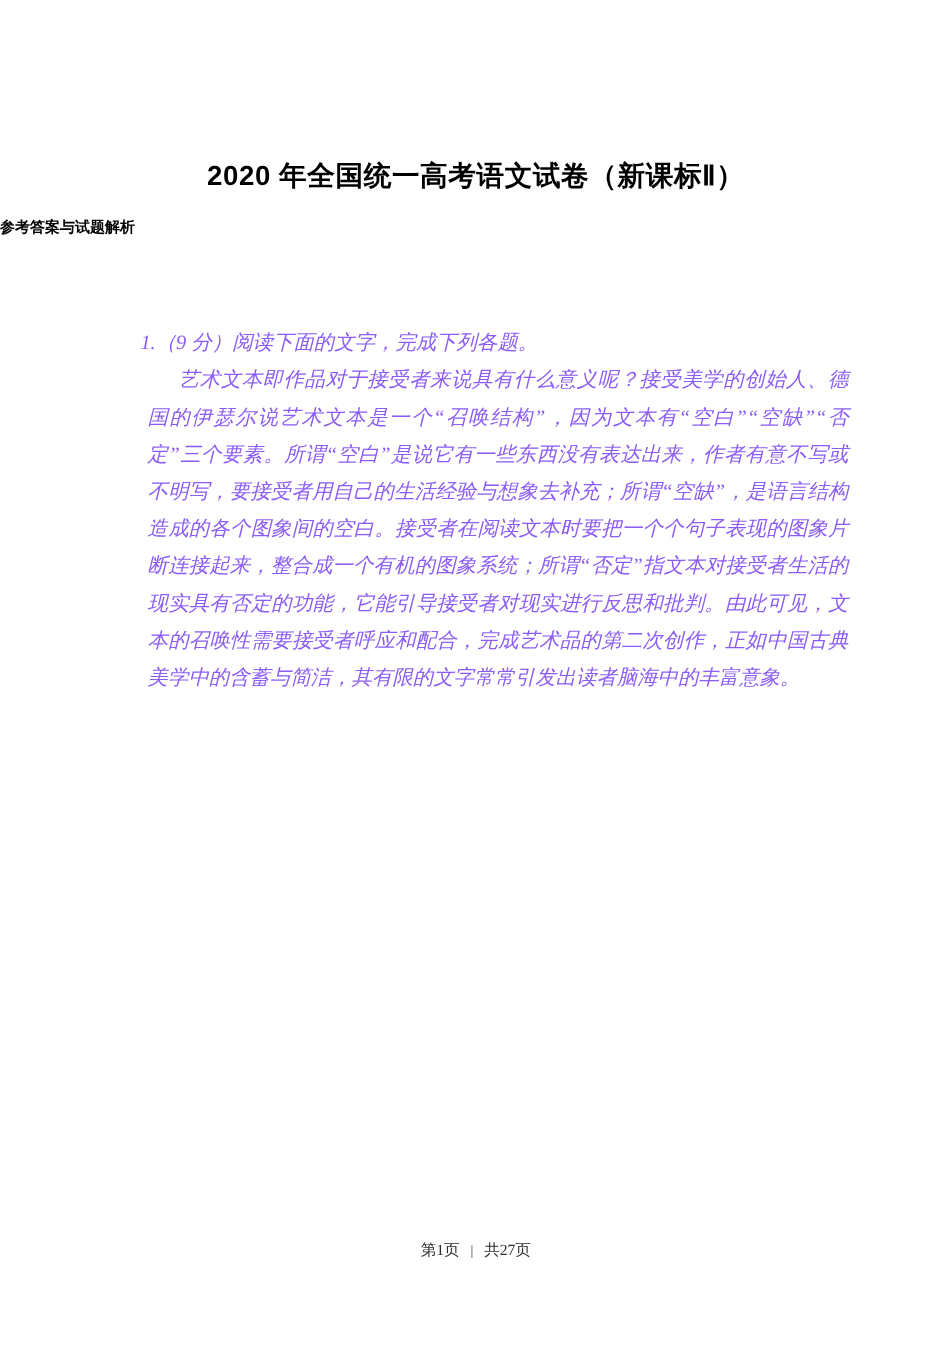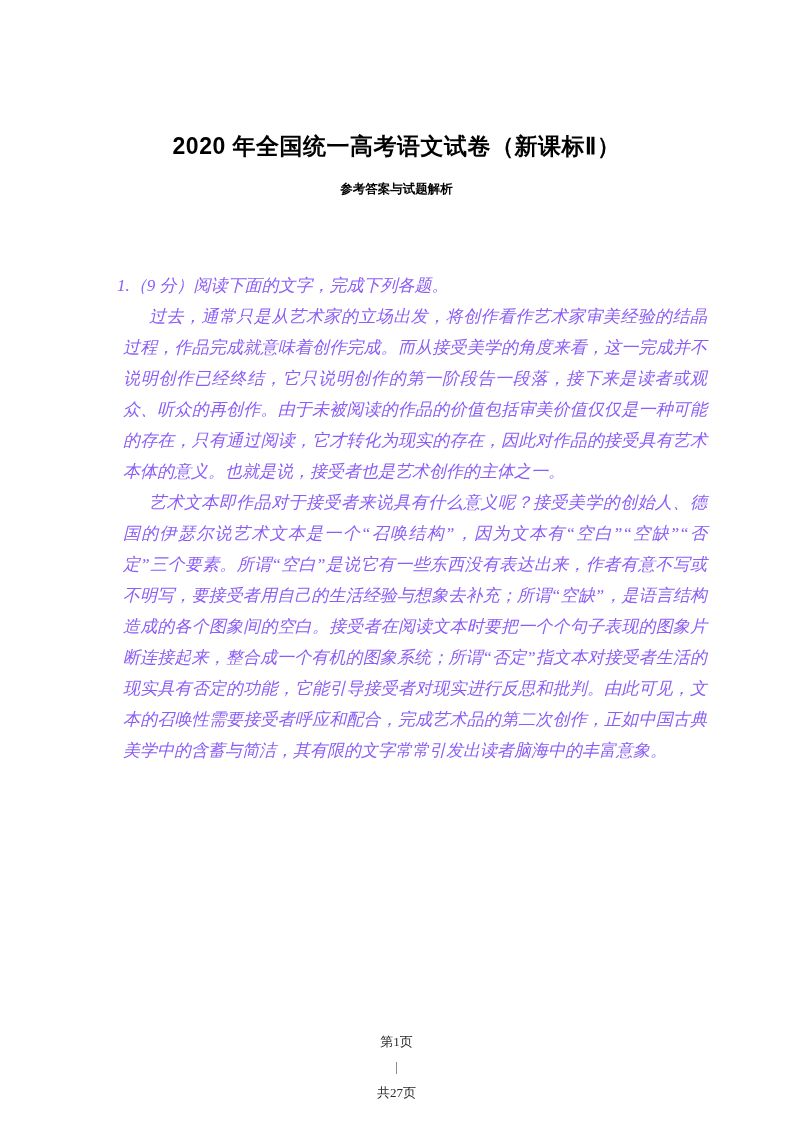--- a/index.html
+++ b/index.html
@@ -26,21 +26,20 @@
     font-size: 23px;
     font-weight: bold;
     color: #000000;
     letter-spacing: 0.5px;
   }
   .doc-subtitle {
     position: absolute;
     top: 181px;
     left: 0;
     right: 0;
-    text-align: center;
     font-family: "Liberation Sans", sans-serif;
     font-size: 12.5px;
     font-weight: bold;
     color: #000000;
   }
   .section-heading {
     position: absolute;
     top: 235px;
     left: 118px;
     font-family: "Liberation Sans", sans-serif;
@@ -71,40 +70,38 @@
     position: absolute;
     top: 1033px;
     left: 0;
     right: 0;
     display: flex;
     justify-content: center;
     align-items: center;
     gap: 9px;
     font-size: 13px;
     color: #2b2b2b;
-    flex-direction: column;
   }
   .page-footer .sep {
     font-size: 12px;
     color: #444444;
   }
 </style>
 </head>
 <body>
 
 <div class="page">
 
   <div class="doc-title">2020 年全国统一高考语文试卷（新课标Ⅱ）</div>
 
   <div class="doc-subtitle">参考答案与试题解析</div>
 
 
   <div class="body-block">
     <p class="question-line">1.（9 分）阅读下面的文字，完成下列各题。</p>
-    <p class="passage-paragraph">过去，通常只是从艺术家的立场出发，将创作看作艺术家审美经验的结晶过程，作品完成就意味着创作完成。而从接受美学的角度来看，这一完成并不说明创作已经终结，它只说明创作的第一阶段告一段落，接下来是读者或观众、听众的再创作。由于未被阅读的作品的价值包括审美价值仅仅是一种可能的存在，只有通过阅读，它才转化为现实的存在，因此对作品的接受具有艺术本体的意义。也就是说，接受者也是艺术创作的主体之一。</p>
     <p class="passage-paragraph">艺术文本即作品对于接受者来说具有什么意义呢？接受美学的创始人、德国的伊瑟尔说艺术文本是一个“召唤结构”，因为文本有“空白”“空缺”“否定”三个要素。所谓“空白”是说它有一些东西没有表达出来，作者有意不写或不明写，要接受者用自己的生活经验与想象去补充；所谓“空缺”，是语言结构造成的各个图象间的空白。接受者在阅读文本时要把一个个句子表现的图象片断连接起来，整合成一个有机的图象系统；所谓“否定”指文本对接受者生活的现实具有否定的功能，它能引导接受者对现实进行反思和批判。由此可见，文本的召唤性需要接受者呼应和配合，完成艺术品的第二次创作，正如中国古典美学中的含蓄与简洁，其有限的文字常常引发出读者脑海中的丰富意象。</p>
   </div>
 
   <div class="page-footer">
     <span>第1页</span>
     <span class="sep">|</span>
     <span>共27页</span>
   </div>
 
 </div>

